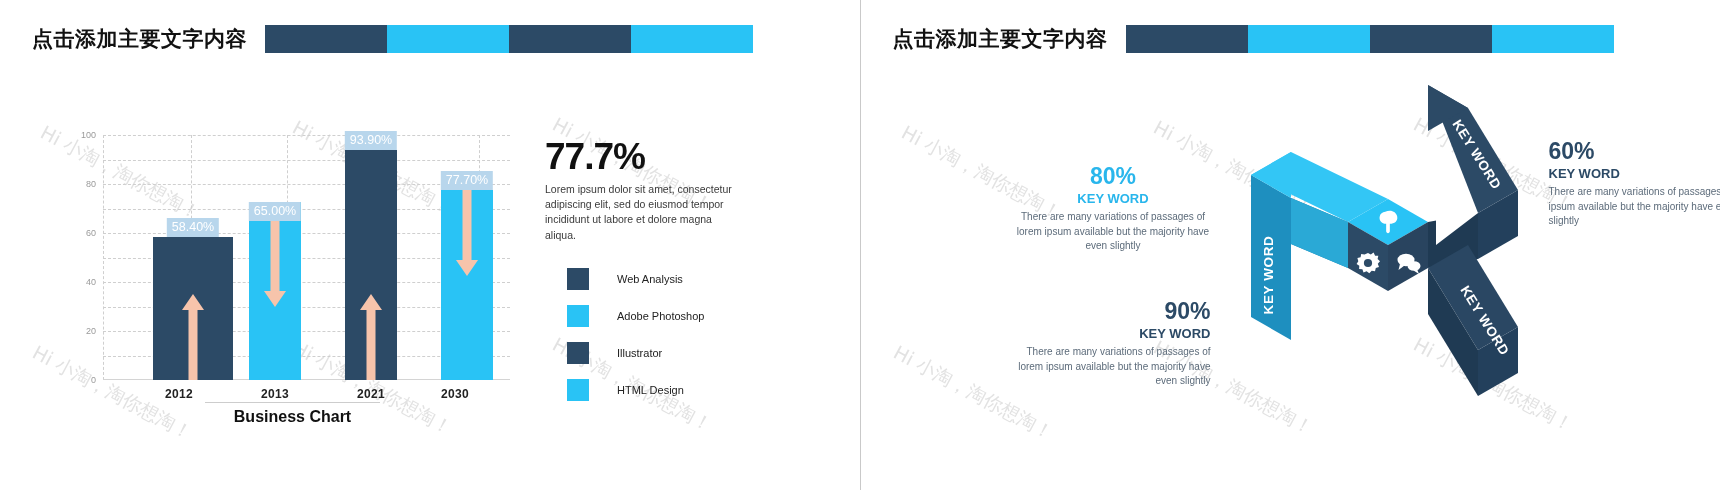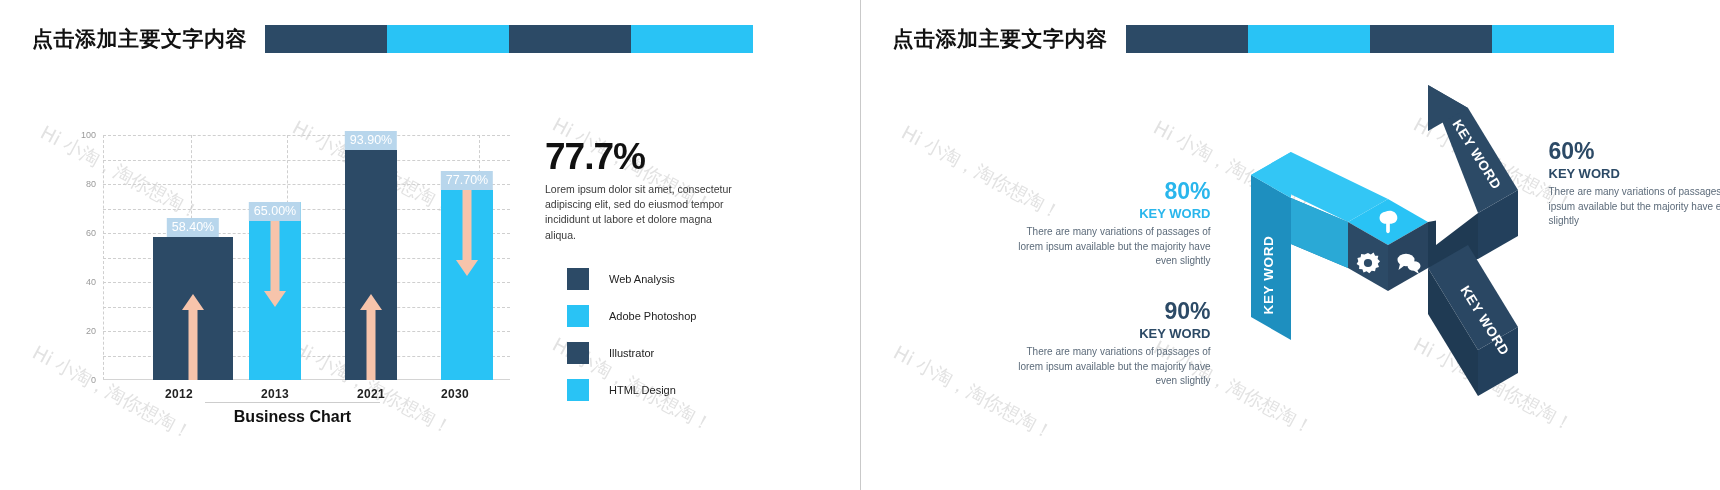--- a/index.html
+++ b/index.html
@@ -75,34 +75,34 @@
     font-family:"Liberation Sans",sans-serif;
   }
   .side-body{
     margin-top:7px;font-size:10.5px;color:#3a3a3a;line-height:1.45;width:196px;
     font-family:"Liberation Sans",sans-serif;
   }
   .legend{margin-top:18px;}
   .legend-row{display:flex;align-items:center;height:37px;}
   .swatch{width:22px;height:22px;margin-left:22px;flex:0 0 auto;}
   .legend-label{
-    margin-left:20px;font-size:11px;color:#222;
+    margin-left:28px;font-size:11px;color:#222;
     font-family:"Liberation Sans",sans-serif;
   }
 
   
   .iso{position:absolute;left:360px;top:85px;width:330px;height:345px;}
   .iso svg{display:block;overflow:visible;}
 
   .info-block{position:absolute;}
   .info-pct{font-size:23px;font-weight:bold;line-height:1;font-family:"Liberation Sans",sans-serif;}
   .info-key{font-size:13px;font-weight:bold;margin-top:3px;font-family:"Liberation Sans",sans-serif;}
   .info-body{font-size:10px;color:#5c6b7a;line-height:1.45;margin-top:4px;font-family:"Liberation Sans",sans-serif;}
 
-  .blk-80{left:155px;top:165px;width:195px;text-align:right;margin-top:15px;}
+  .blk-80{left:155px;top:165px;width:195px;text-align:center;}
   .blk-80 .info-pct{color:#29b6ec;}
   .blk-80 .info-key{color:#29b6ec;}
 
   .blk-90{left:150px;top:300px;width:200px;text-align:right;}
   .blk-90 .info-pct{color:#2c4a66;}
   .blk-90 .info-key{color:#2c4a66;}
 
   .blk-60{left:688px;top:140px;width:215px;text-align:left;}
   .blk-60 .info-pct{color:#2c4a66;}
   .blk-60 .info-key{color:#2c4a66;}

